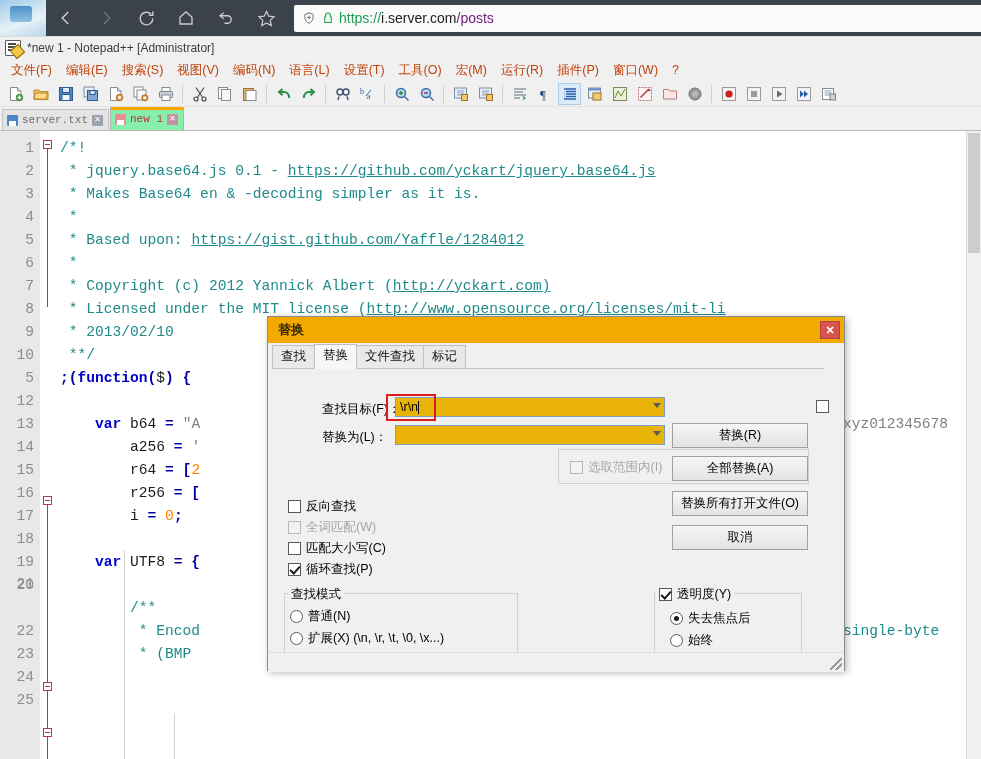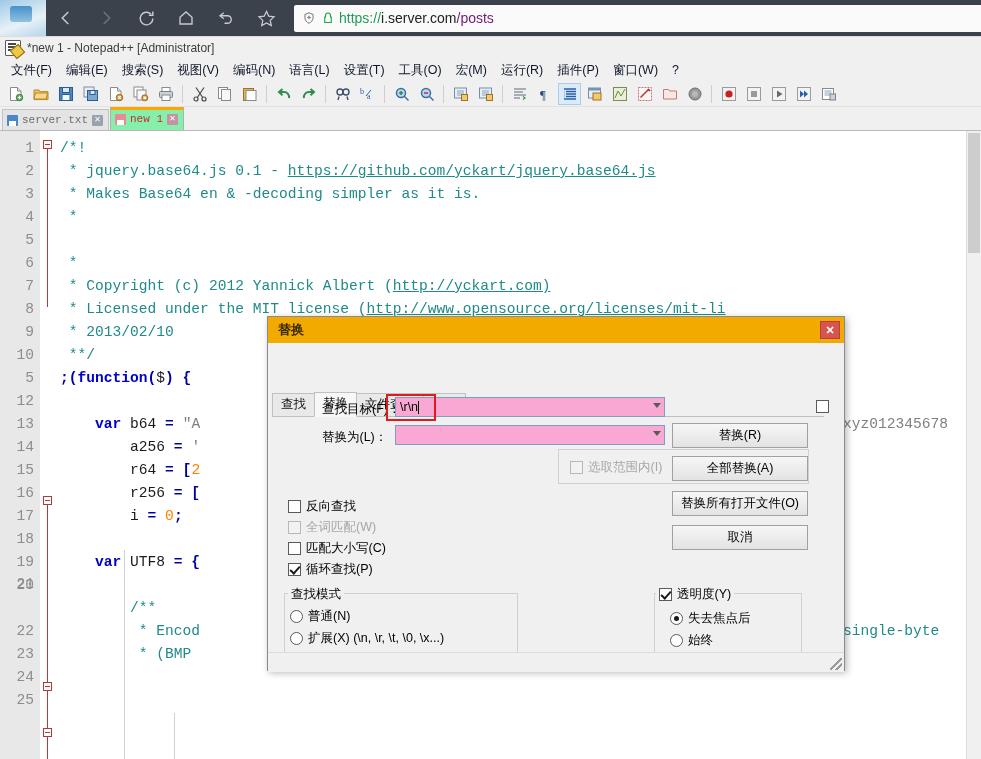--- a/index.html
+++ b/index.html
@@ -70,21 +70,21 @@
     box-shadow: 0 3px 0 #4a4a4a, 0 6px 0 #4a4a4a;
   }
   .npp-title .app-ico::after {
     content:""; position:absolute; right:-3px; bottom:-2px; width:9px; height:9px;
     background:#f2c744; border:1px solid #8a6d12; transform: rotate(-40deg);
   }
 
   
   .menubar {
     height: 22px; display: flex; align-items: center;
-    padding-left: 4px; font-size: 12.5px; color: #0f172a;
+    padding-left: 4px; font-size: 12.5px; color: #c2410c;
     background: #f0f0f0;
   }
   .menu-item { padding: 2px 7px; white-space: nowrap; }
 
   
   .toolbar {
     height: 26px; display:flex; align-items:center; gap: 0px;
     padding-left: 3px; background: #f0f0f0;
     border-bottom: 1px solid #e2e2e2;
   }
@@ -201,32 +201,32 @@
   .dlg-close {
     width: 20px; height: 18px; background:#d9534f; color:#fff;
     display:flex; align-items:center; justify-content:center;
     font-size: 11px; border: 1px solid #b0433f;
   }
   .dlg-body { position: relative; height: 329px; background:#f0f0f0; }
 
   .tabs {
     position:absolute; left: 4px; top: 4px; right: 20px; height: 22px;
     border-bottom: 1px solid #c0c0c0;
-    display: flex; align-items: flex-end; margin-top: 48px;
+    display: flex; align-items: flex-end;
   }
   .dtab {
     padding: 2px 8px 3px 8px; font-size: 12.5px;
     border: 1px solid #c0c0c0; border-bottom: none;
     background: #e9e9e9; margin-right: -1px; color:#111;
   }
   .dtab.active { background: #f7f7f7; border-bottom: 1px solid #f7f7f7; position:relative; top:1px; padding-bottom:4px; }
 
   .lbl { position:absolute; font-size: 12.5px; color:#000; white-space: nowrap; }
   .combo {
-    position: absolute; height: 20px; background:#f9a8d4;
+    position: absolute; height: 20px; background:#eab308;
     border: 1px solid #7a9fc0;
     display:flex; align-items:center; padding-left:4px;
     font-size: 12.5px; font-family: "Liberation Sans", sans-serif;
   }
   .combo .caret {
     position:absolute; right:3px; top:5px; width:0;height:0;
     border-left:4px solid transparent; border-right:4px solid transparent;
     border-top:5px solid #5a5a5a;
   }
   .combo-txt { color:#000; }
@@ -641,20 +641,21 @@
         <div class="ln" style="top:489px;">22</div>
         <div class="ln" style="top:512px;">23</div>
         <div class="ln" style="top:535px;">24</div>
         <div class="ln" style="top:558px;">25</div>
 
         
         <div class="cl cmt" style="top:6px;">/*!</div>
         <div class="cl" style="top:29px;"><span class="cmt"> * jquery.base64.js 0.1 - </span><span class="lnk">https://github.com/yckart/jquery.base64.js</span></div>
         <div class="cl cmt" style="top:52px;"> * Makes Base64 en &amp; -decoding simpler as it is.</div>
         <div class="cl cmt" style="top:75px;"> *</div>
+        <div class="cl" style="top:98px;"><span class="cmt"> * Based upon: </span><span class="lnk">https://gist.github.com/Yaffle/1284012</span></div>
         <div class="cl cmt" style="top:121px;"> *</div>
         <div class="cl" style="top:144px;"><span class="cmt"> * Copyright (c) 2012 Yannick Albert (</span><span class="lnk">http://yckart.com)</span></div>
         <div class="cl" style="top:167px;"><span class="cmt"> * Licensed under the MIT license (</span><span class="lnk">http://www.opensource.org/licenses/mit-li</span></div>
         <div class="cl cmt" style="top:190px;"> * 2013/02/10</div>
         <div class="cl cmt" style="top:213px;"> **/</div>
         <div class="cl" style="top:236px;"><span class="op">;(</span><span class="kw">function</span><span class="op">(</span><span class="pln">$</span><span class="op">) {</span></div>
         <div class="cl" style="top:282px;">    <span class="kw">var</span><span class="pln"> b64 </span><span class="op">=</span><span class="str"> "A</span></div>
         <div class="cl" style="top:305px;">        <span class="pln">a256 </span><span class="op">=</span><span class="str"> '</span></div>
         <div class="cl" style="top:328px;">        <span class="pln">r64 </span><span class="op">= [</span><span class="num">2</span></div>
         <div class="cl" style="top:351px;">        <span class="pln">r256 </span><span class="op">= [</span></div>

